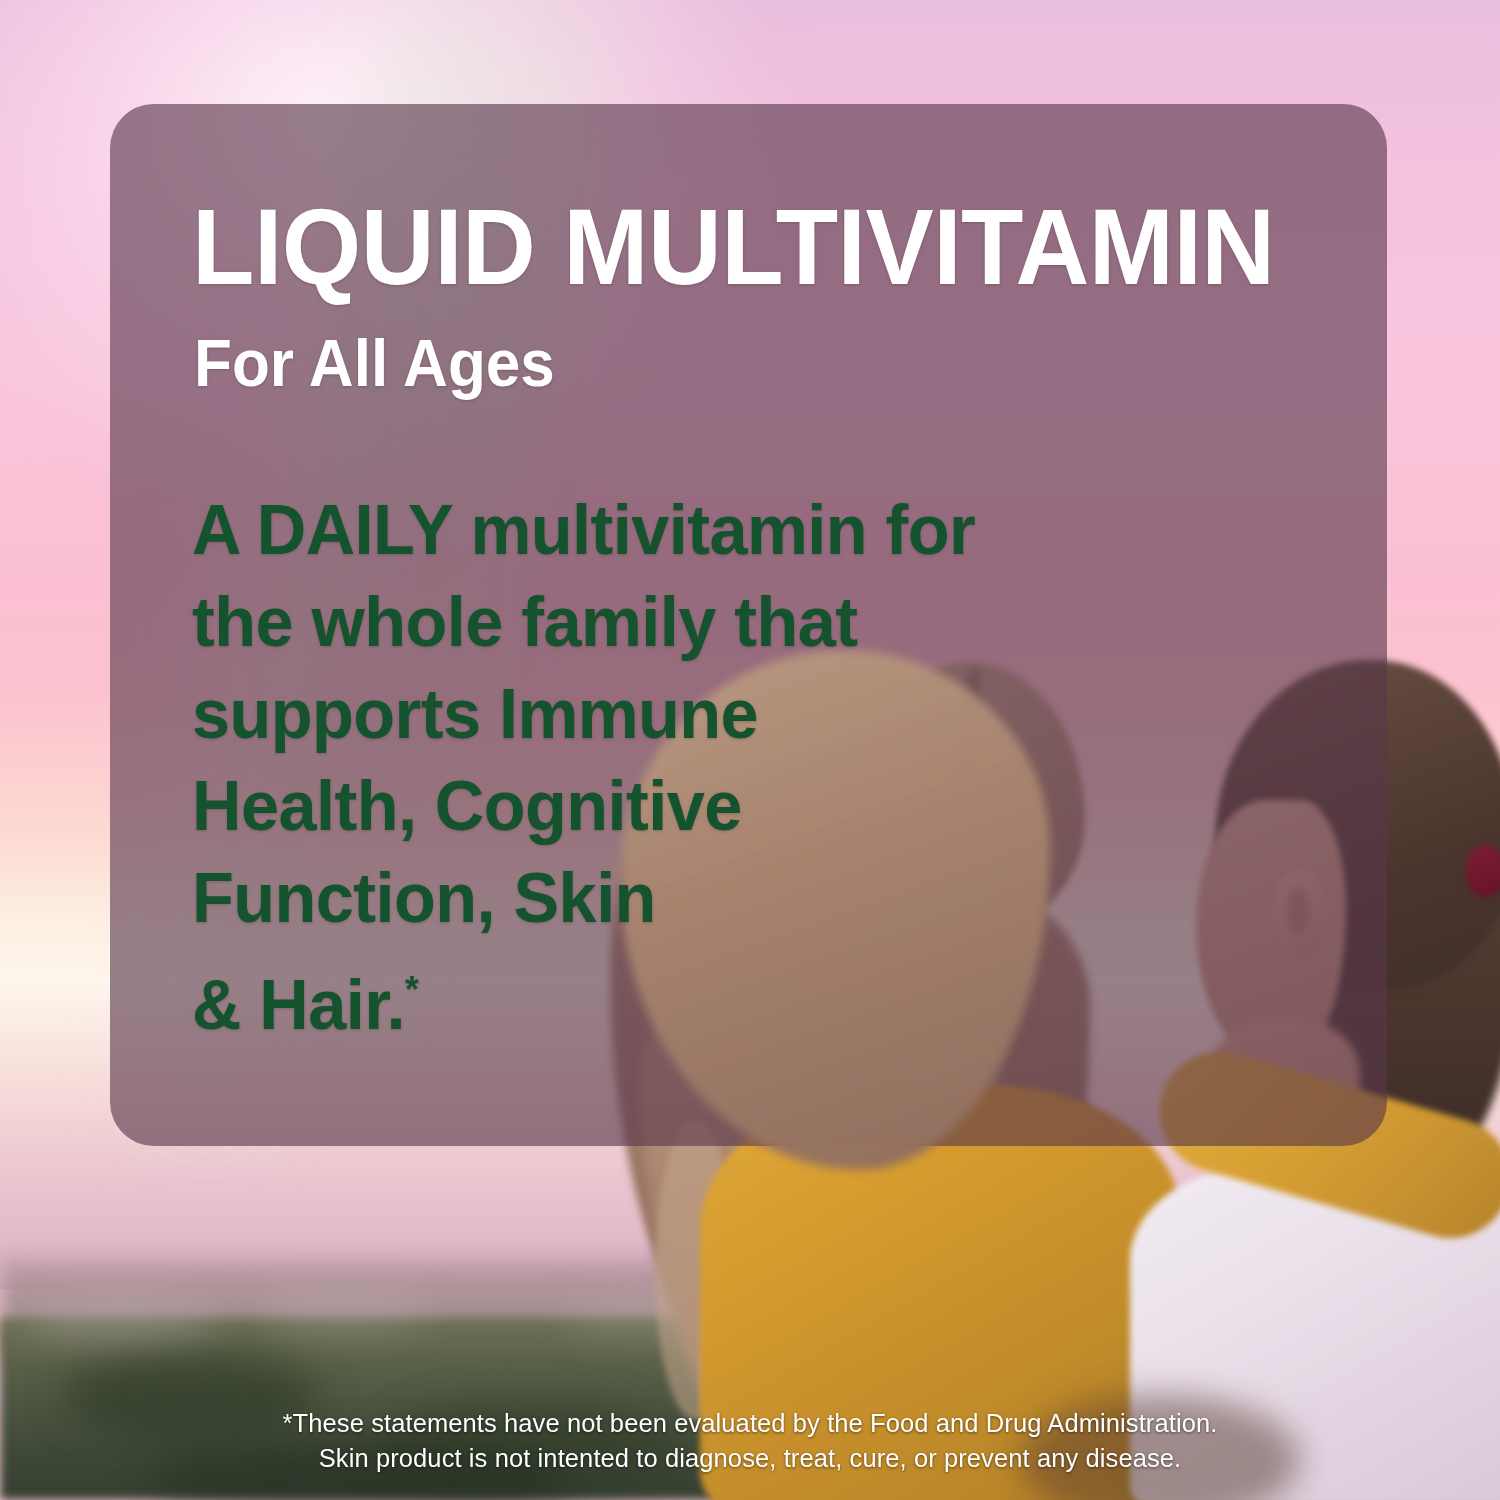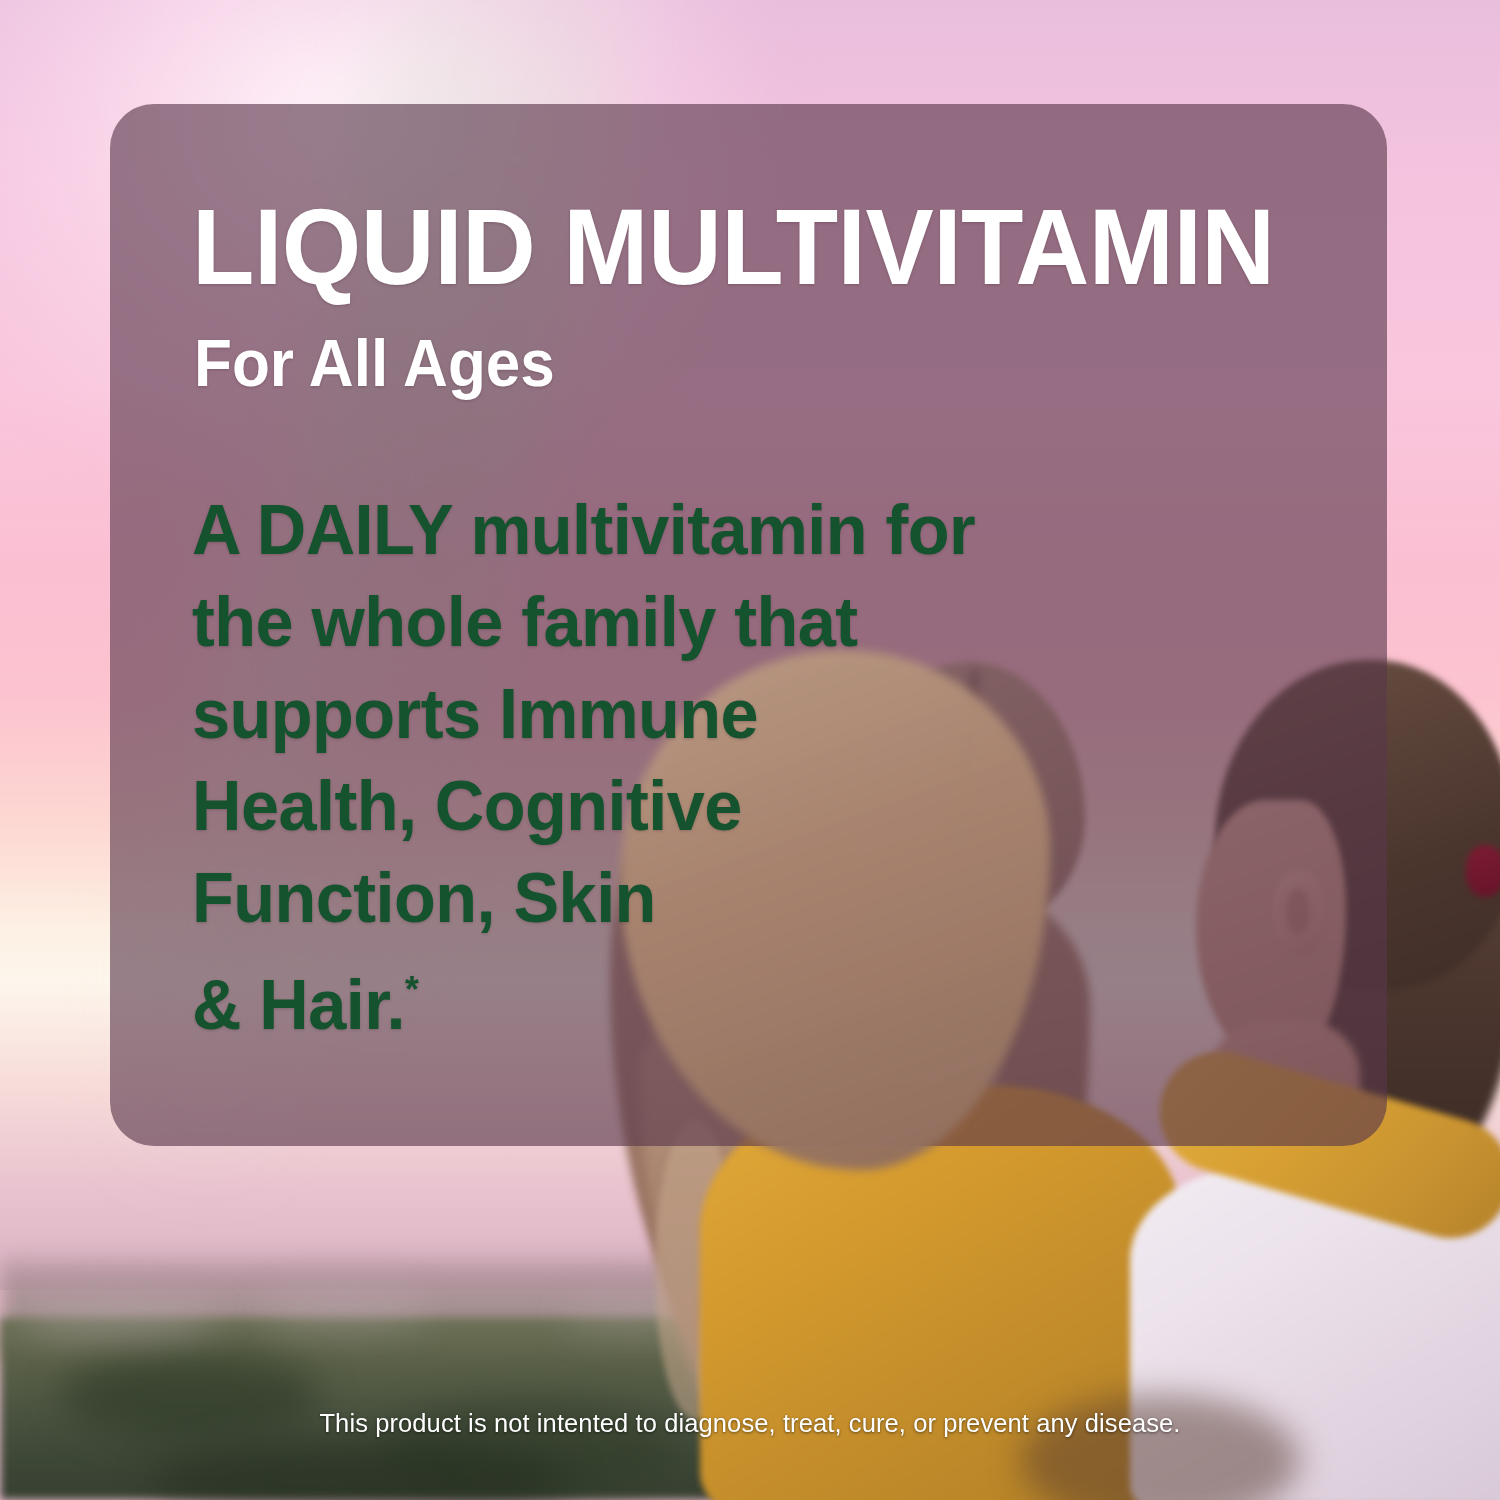--- a/index.html
+++ b/index.html
@@ -424,16 +424,17 @@
       <span class="ln">A DAILY multivitamin for</span>
       <span class="ln">the whole family that</span>
       <span class="ln">supports Immune</span>
       <span class="ln">Health, Cognitive</span>
       <span class="ln">Function, Skin</span>
       <span class="ln"><span>&amp; Hair.</span><span class="star">*</span></span>
     </div>
   </div>
 
   <div class="disclaimer">
-    <span>This product is not intented to diagnose, treat, cure, or prevent any disease.</span>
+    <span>*These statements have not been evaluated by the Food and Drug Administration.</span>
+    <span>Skin product is not intented to diagnose, treat, cure, or prevent any disease.</span>
   </div>
 
 </div>
 
 </body></html>

